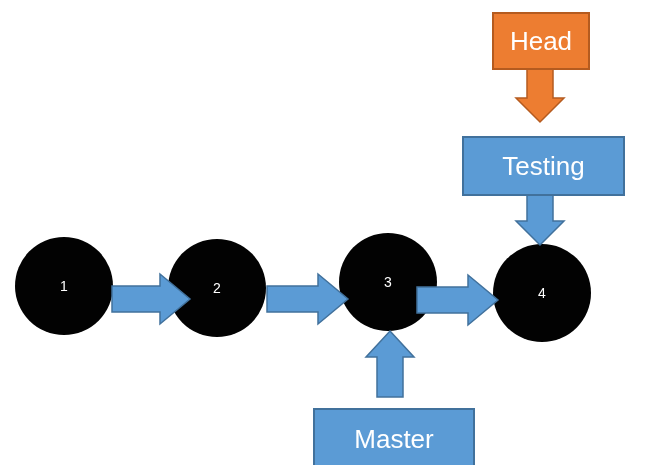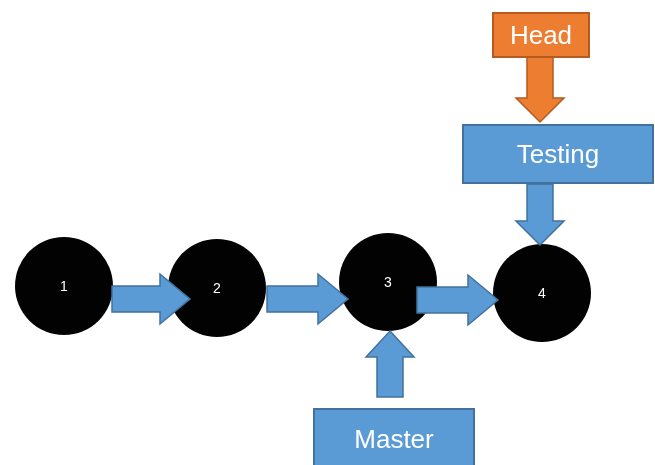--- a/index.html
+++ b/index.html
@@ -77,29 +77,29 @@
   <svg class="arrow" style="left:112px; top:274px;" width="78" height="50">
     <polygon class="poly-blue" points="0,12 48,12 48,0 78,25 48,50 48,38 0,38"></polygon>
   </svg>
   <svg class="arrow" style="left:267px; top:274px;" width="81" height="50">
     <polygon class="poly-blue" points="0,12 51,12 51,0 81,25 51,50 51,38 0,38"></polygon>
   </svg>
   <svg class="arrow" style="left:417px; top:275px;" width="81" height="50">
     <polygon class="poly-blue" points="0,12 51,12 51,0 81,25 51,50 51,38 0,38"></polygon>
   </svg>
 
-  <div class="label-box box-orange" style="left:492px; top:12px; width:98px; height:46px;">
+  <div class="label-box box-orange" style="left:492px; top:12px; width:98px; height:58px;">
     <span>Head</span>
   </div>
 
   <svg class="arrow" style="left:516px; top:57px;" width="48" height="65">
     <polygon class="poly-orange" points="11,0 37,0 37,41 48,41 24,65 0,41 11,41"></polygon>
   </svg>
 
-  <div class="label-box box-blue" style="left:462px; top:124px; width:192px; height:60px;align-items:center;">
+  <div class="label-box box-blue" style="left:462px; top:136px; width:163px; height:60px;align-items:center;">
     <span>Testing</span>
   </div>
 
   <svg class="arrow" style="left:516px; top:184px;" width="48" height="61">
     <polygon class="poly-blue" points="11,0 37,0 37,37 48,37 24,61 0,37 11,37"></polygon>
   </svg>
 
   <svg class="arrow" style="left:366px; top:331px;" width="48" height="66">
     <polygon class="poly-blue" points="24,0 48,26 37,26 37,66 11,66 11,26 0,26"></polygon>
   </svg>

